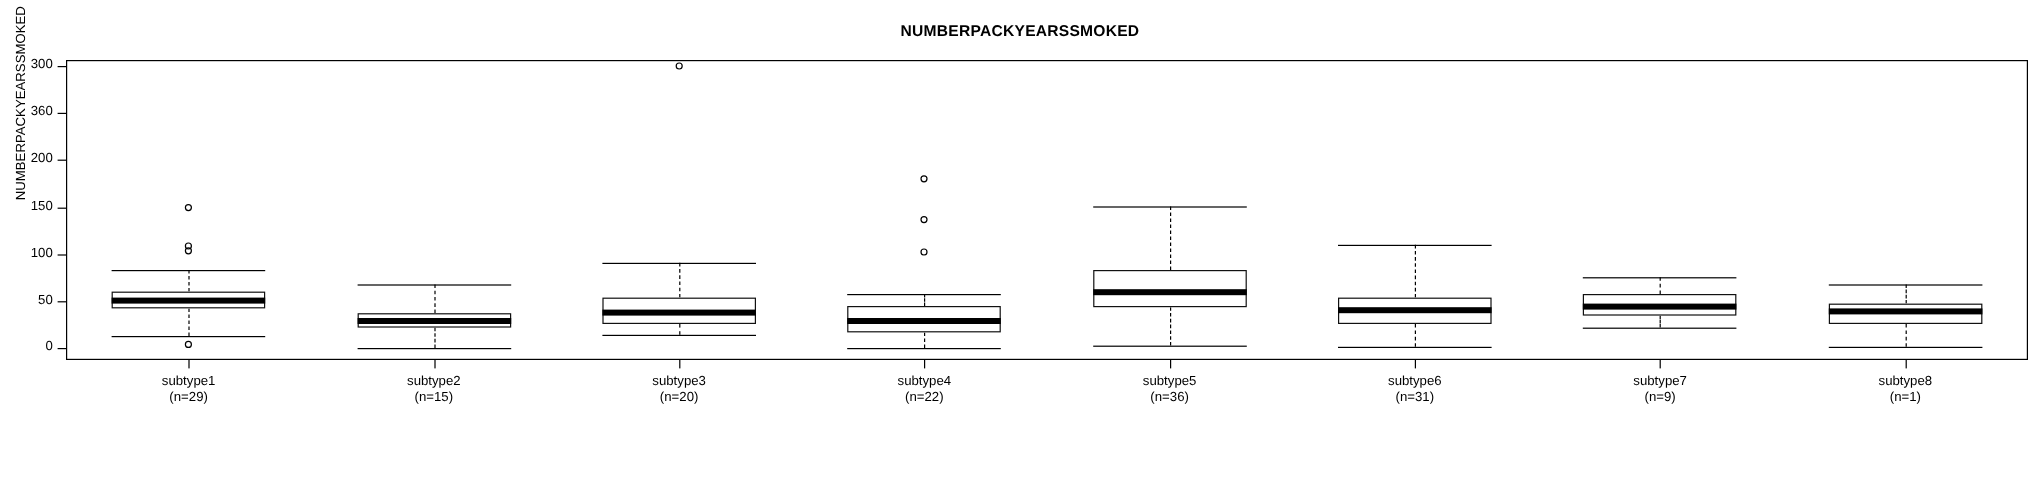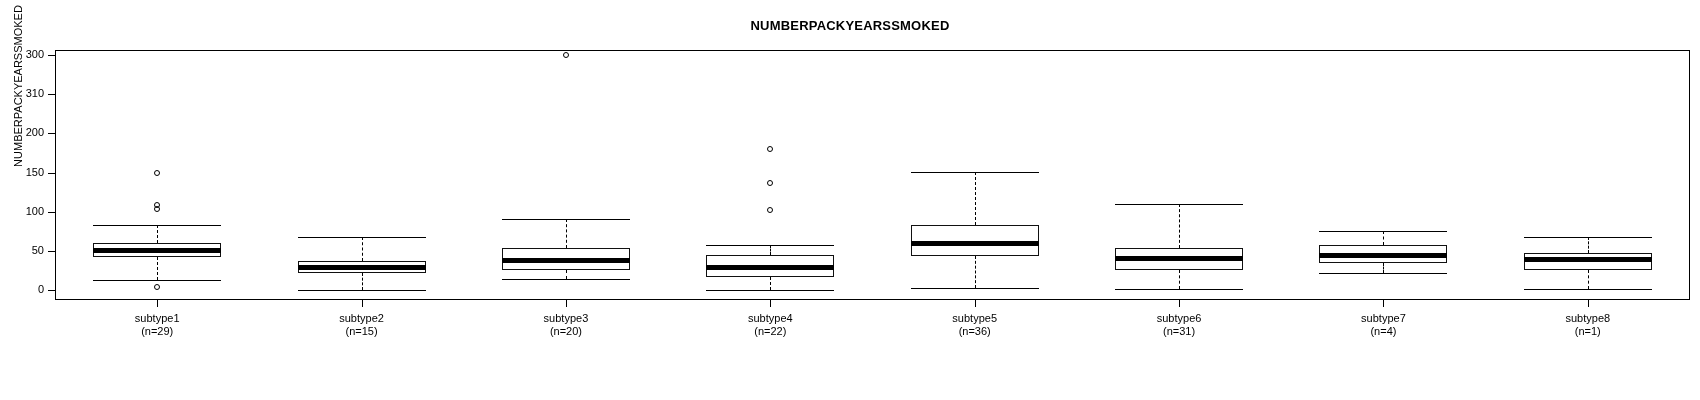--- a/index.html
+++ b/index.html
@@ -124,21 +124,21 @@
       <div class="y-tick-label" style="left: 8px; width: 36px; top: 283px;">0</div>
       <div class="y-tick-mark" style="left: 48px; width: 7px; top: 290px;"></div>
       <div class="y-tick-label" style="left: 8px; width: 36px; top: 243.833px;">50</div>
       <div class="y-tick-mark" style="left: 48px; width: 7px; top: 250.833px;"></div>
       <div class="y-tick-label" style="left: 8px; width: 36px; top: 204.667px;">100</div>
       <div class="y-tick-mark" style="left: 48px; width: 7px; top: 211.667px;"></div>
       <div class="y-tick-label" style="left: 8px; width: 36px; top: 165.5px;">150</div>
       <div class="y-tick-mark" style="left: 48px; width: 7px; top: 172.5px;"></div>
       <div class="y-tick-label" style="left: 8px; width: 36px; top: 126.333px;">200</div>
       <div class="y-tick-mark" style="left: 48px; width: 7px; top: 133.333px;"></div>
-      <div class="y-tick-label" style="left: 8px; width: 36px; top: 87.1667px;">310</div>
+      <div class="y-tick-label" style="left: 8px; width: 36px; top: 87.1667px;">360</div>
       <div class="y-tick-mark" style="left: 48px; width: 7px; top: 94.1667px;"></div>
       <div class="y-tick-label" style="left: 8px; width: 36px; top: 48px;">300</div>
       <div class="y-tick-mark" style="left: 48px; width: 7px; top: 55px;"></div>
     </div>
   <div id="x-ticks">
       <div class="x-tick-mark" style="left: 157.188px; top: 300px; height: 7px;"></div>
       <div class="x-tick-label" style="left: 57.1875px; width: 200px; top: 312px;">
         <div>subtype1</div>
         <div>(n=29)</div>
       </div>
@@ -163,21 +163,21 @@
         <div>(n=36)</div>
       </div>
       <div class="x-tick-mark" style="left: 1179.06px; top: 300px; height: 7px;"></div>
       <div class="x-tick-label" style="left: 1079.06px; width: 200px; top: 312px;">
         <div>subtype6</div>
         <div>(n=31)</div>
       </div>
       <div class="x-tick-mark" style="left: 1383.44px; top: 300px; height: 7px;"></div>
       <div class="x-tick-label" style="left: 1283.44px; width: 200px; top: 312px;">
         <div>subtype7</div>
-        <div>(n=4)</div>
+        <div>(n=9)</div>
       </div>
       <div class="x-tick-mark" style="left: 1587.81px; top: 300px; height: 7px;"></div>
       <div class="x-tick-label" style="left: 1487.81px; width: 200px; top: 312px;">
         <div>subtype8</div>
         <div>(n=1)</div>
       </div>
     </div>
   <div id="boxes-layer">
       <div>
         <div class="whisker-line" style="left: 157.188px; top: 224.983px; height: 18.0167px;"></div>

